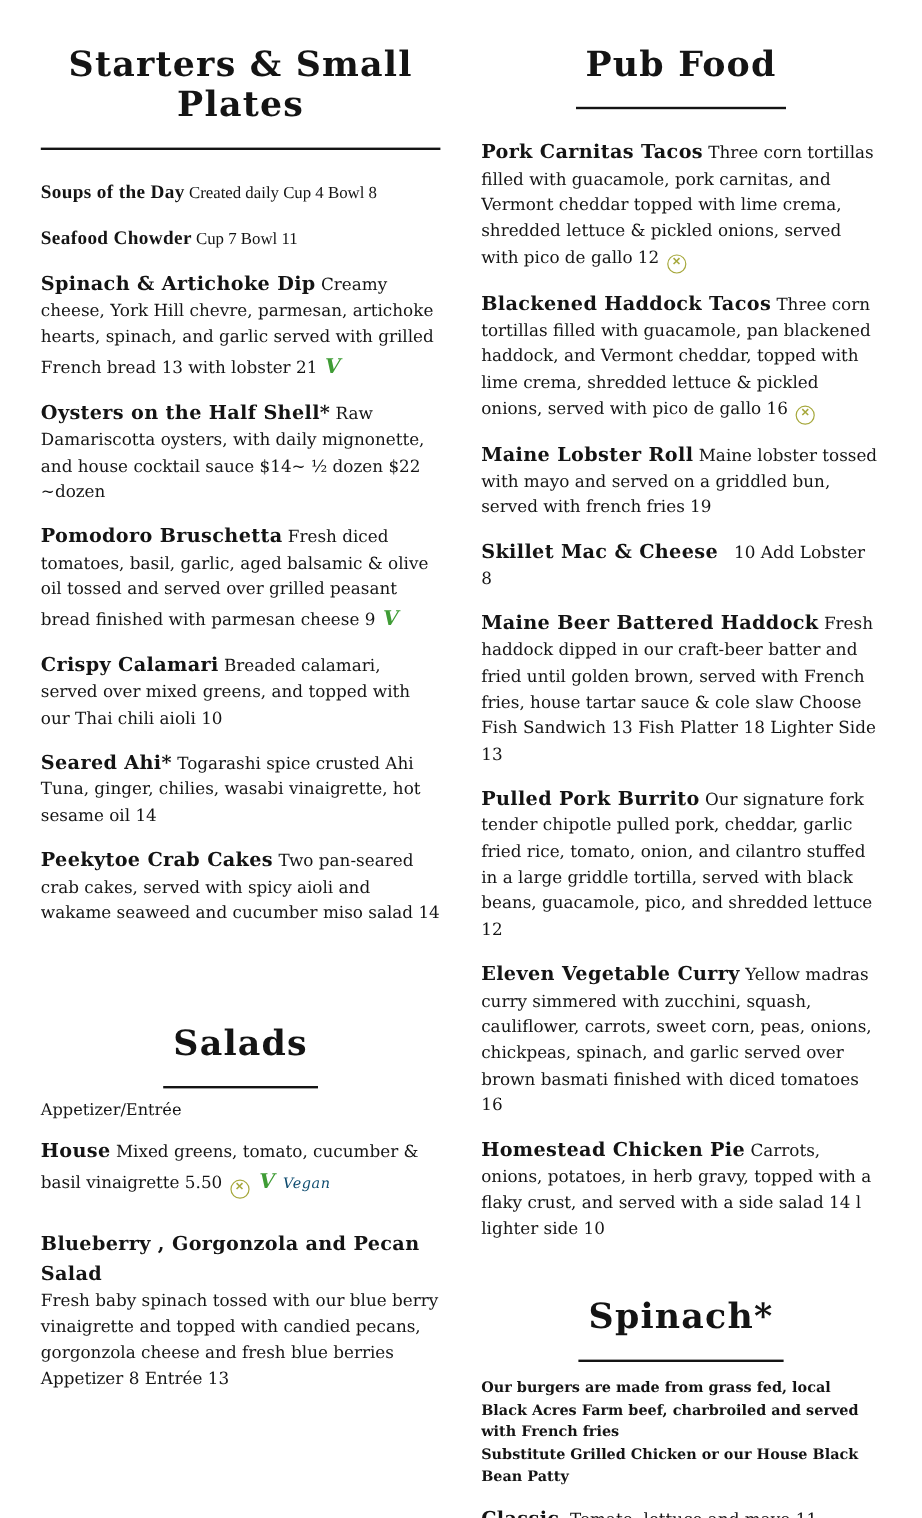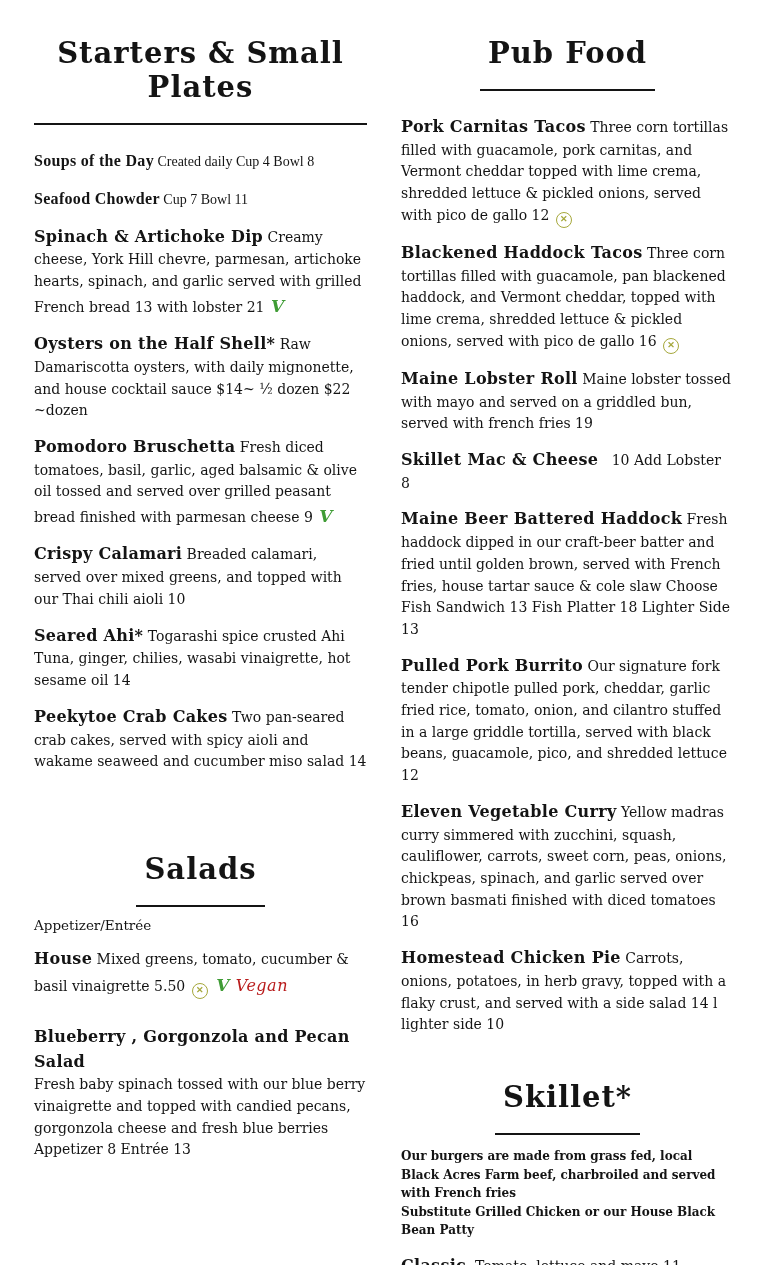--- a/index.html
+++ b/index.html
@@ -9,21 +9,21 @@
   .section{margin-bottom:34px;}
   .section-title{text-align:center;font-size:29px;font-weight:bold;margin:6px 0 24px;letter-spacing:1px;}
   .section-title .tt{display:inline-block;border-bottom:2.5px solid #141414;padding:0 8px 19px;}
   .subtitle{font-size:13.5px;margin:-14px 0 14px;}
   .note{text-align:left;font-size:12px;line-height:1.55;margin:-12px 0 14px;font-weight:bold;}
   .item{margin:0 0 13px;font-size:14px;line-height:1.55;}
   .center{text-align:left;font-family:Liberation Serif, serif;}
   .nm{font-weight:bold;font-size:16px;letter-spacing:.3px;}
   .veg{color:#3f9c35;font-weight:bold;font-style:italic;font-size:17px;padding:0 2px;}
   .gf{display:inline-block;width:14px;height:14px;line-height:13px;border:1.5px solid #a6a83c;border-radius:50%;color:#a6a83c;text-align:center;font-size:9px;font-weight:bold;vertical-align:-2px;margin:0 2px;}
-  .vegan{color:#b91c1c;font-style:italic;font-size:16px;letter-spacing:.5px;}
+  .vegan{color:#0c4a6e;font-style:italic;font-size:12px;letter-spacing:.5px;}
 </style>
 </head>
 <body>
 
 <div class="page">
 
   <div class="col">
 
     <div class="section">
       <h2 class="section-title"><span class="tt">Starters &amp; Small Plates</span></h2>
@@ -58,21 +58,21 @@
       <p class="item"><span class="nm">Blackened Haddock Tacos</span> <span>Three corn tortillas filled with guacamole, pan blackened haddock, and Vermont cheddar, topped with lime crema, shredded lettuce &amp; pickled onions, served with pico de gallo 16</span> <span class="gf">✕</span></p>
       <p class="item"><span class="nm">Maine Lobster Roll</span> <span>Maine lobster tossed with mayo and served on a griddled bun, served with french fries 19</span></p>
       <p class="item"><span class="nm">Skillet Mac &amp; Cheese</span>&nbsp;&nbsp;&nbsp;<span>10  Add Lobster   8</span></p>
       <p class="item"><span class="nm">Maine Beer Battered Haddock</span> <span>Fresh haddock dipped in our craft-beer batter and fried until golden brown, served with French fries, house tartar sauce &amp; cole slaw Choose  Fish Sandwich  13   Fish Platter 18   Lighter Side 13</span></p>
       <p class="item"><span class="nm">Pulled Pork Burrito</span> <span>Our signature fork tender chipotle pulled pork, cheddar, garlic fried rice, tomato, onion, and cilantro stuffed in a large griddle tortilla, served with black beans, guacamole, pico, and shredded lettuce 12</span></p>
       <p class="item"><span class="nm">Eleven Vegetable Curry</span> <span>Yellow madras curry simmered with zucchini, squash, cauliflower, carrots, sweet corn, peas, onions, chickpeas, spinach, and garlic served over brown basmati finished with diced tomatoes 16</span></p>
       <p class="item"><span class="nm">Homestead Chicken Pie</span> <span>Carrots, onions, potatoes, in herb gravy, topped with a flaky crust, and served with a side salad  14  l lighter side  10</span></p>
     </div>
 
     <div class="section" style="margin-top:44px;">
-      <h2 class="section-title"><span class="tt">Skillet*</span></h2>
+      <h2 class="section-title"><span class="tt">Spinach*</span></h2>
       <p class="note"><span>Our burgers are made from grass fed, local  Black Acres Farm beef, charbroiled and served with French fries</span><br><span>Substitute Grilled Chicken or our House Black Bean Patty</span></p>
 
       <p class="item"><span class="nm">Classic</span>&nbsp; <span>Tomato, lettuce and mayo 11</span></p>
       <p class="item"><span class="nm">Homestead</span>&nbsp; <span>Our signature BBQ, Vermont cheddar, smoked bacon, greens, and tomato  13</span></p>
 
     </div>
 
   </div>
 </div>
 

